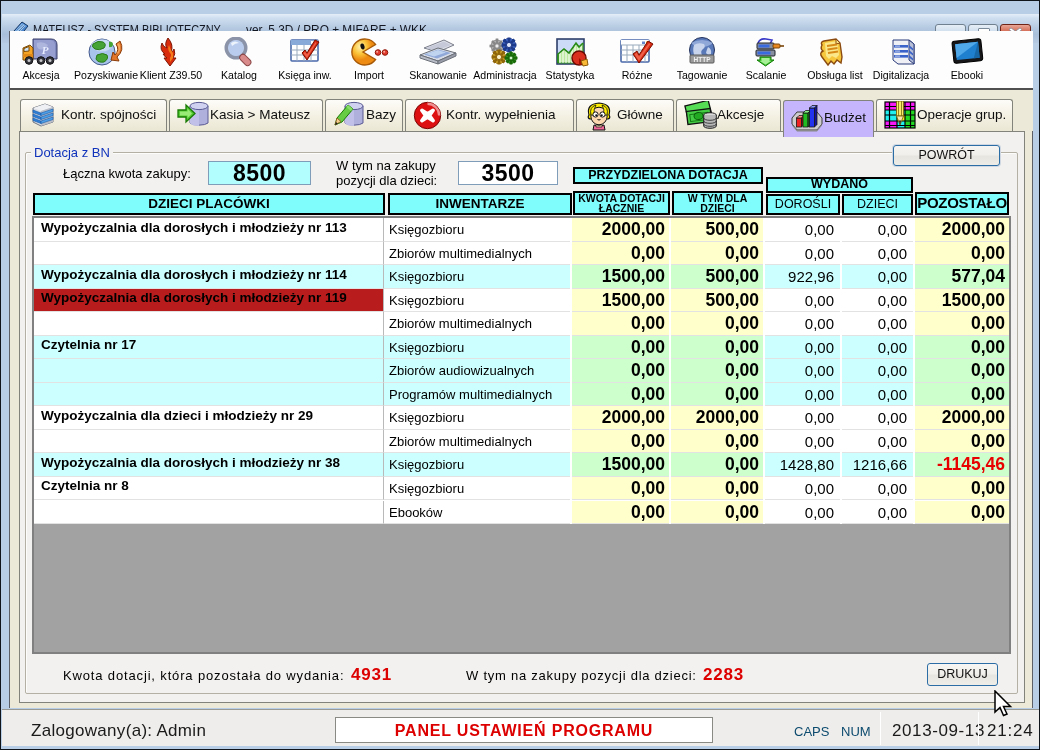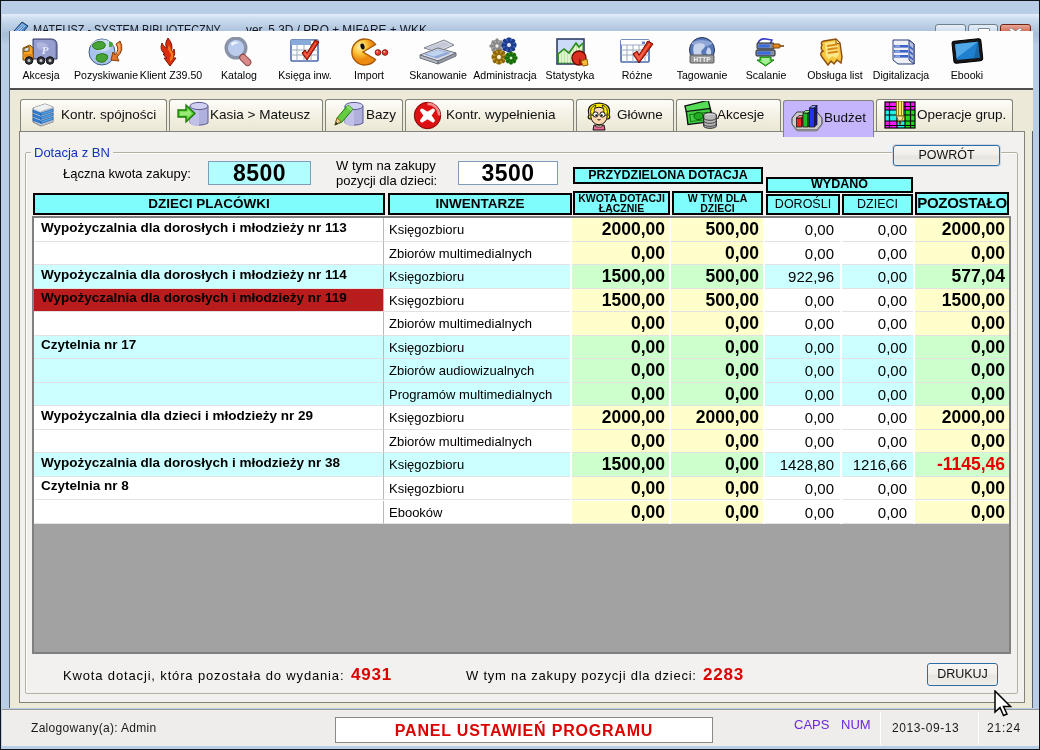--- a/index.html
+++ b/index.html
@@ -47,22 +47,22 @@
 .nm { position:absolute; left:7px; top:1.5px; font-size:13.5px; font-weight:bold; white-space:nowrap; }
 .iv { position:absolute; left:5px; top:4px; font-size:13px; white-space:nowrap; }
 .num { font-size:15px; text-align:right; padding-right:6px; line-height:23px; }
 .num.bold { font-weight:bold; font-size:17.5px; padding-right:4px; }
 
 .red { color:#dd0000; font-weight:bold; font-size:17px; padding-left:2px; }
 
 #status { position:absolute; left:1px; top:708px; width:1037px; height:37px; background:#eeedeb; border-top:1px solid #9a9a94; }
 #status .sep { position:absolute; top:2px; height:33px; width:1px; background:#c9c8c4; border-right:1px solid #fff; }
 #panelbox { position:absolute; left:333px; top:7px; width:378px; height:26px; background:#fff; border:1px solid #8a8a84; text-align:center; font-size:16px; font-weight:bold; color:#dd0000; line-height:25px; letter-spacing:0.8px; }
-.sbtxt { position:absolute; top:11px; font-size:12px; color:#1a1a1a; }
-.sbgrey { position:absolute; top:7px; font-size:13px; color:#6d28d9; }
+.sbtxt { position:absolute; top:11px; font-size:17px; color:#1a1a1a; }
+.sbgrey { position:absolute; top:14px; font-size:13px; color:#0c4a6e; }
 #cursor { position:absolute; left:992px; top:689px; z-index:50; }
 </style></head>
 <body>
 <div id="win">
   <div id="title">
     <svg style="position:absolute;left:10px;top:7px" width="18" height="17" viewBox="0 0 18 17">
       <path d="M2 10 L10 1 L16 5 L8 15 Z" fill="#4a8ad8" stroke="#16365e"></path>
       <path d="M3 10 L10 2.5 L14 5 L7 13 Z" fill="#9cc6ee"></path>
       <path d="M4.5 9.5 L11 3.5 M6 11 L12.5 4.5 M7.5 12 L13.5 5.5" stroke="#3a6aa8" stroke-width="0.8" fill="none"></path>
       <path d="M2 10 L5 14 L2 14 Z" fill="#e8a83a" stroke="#7a5208"></path>

